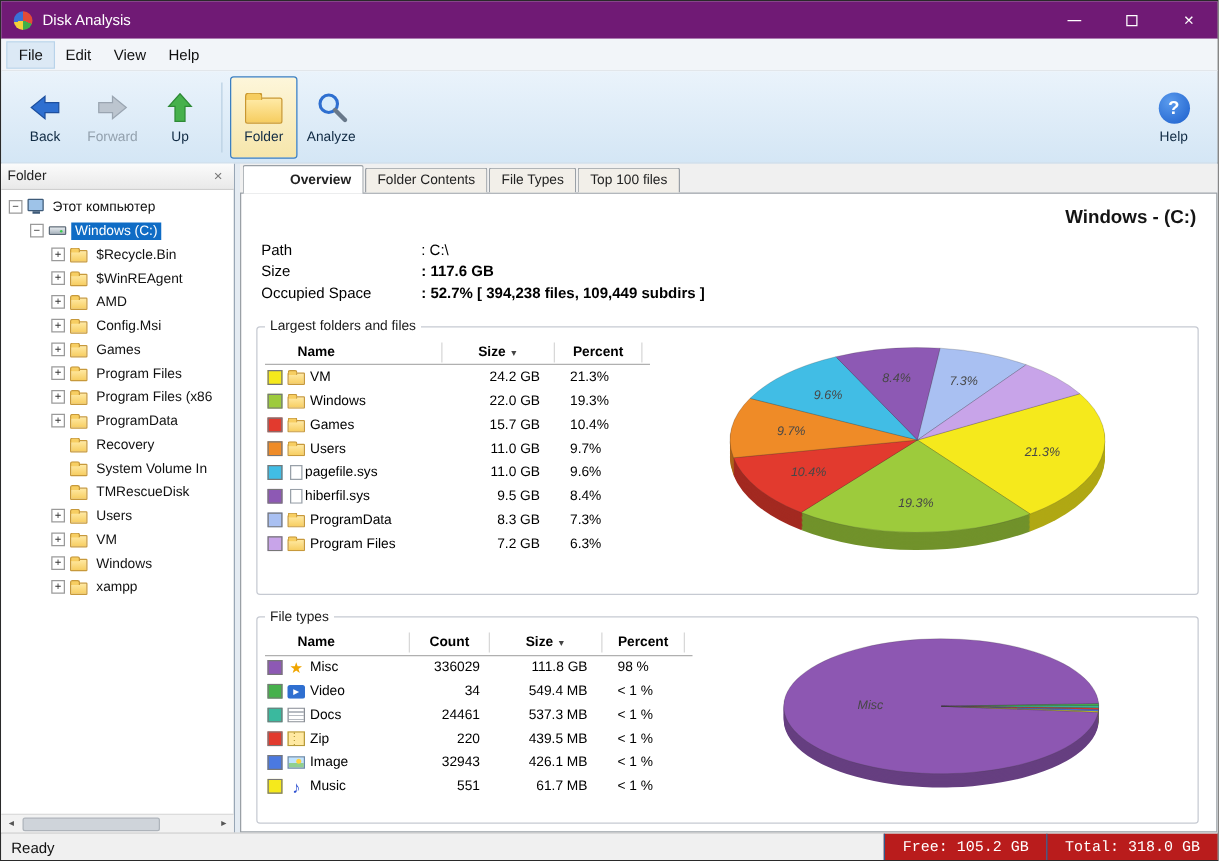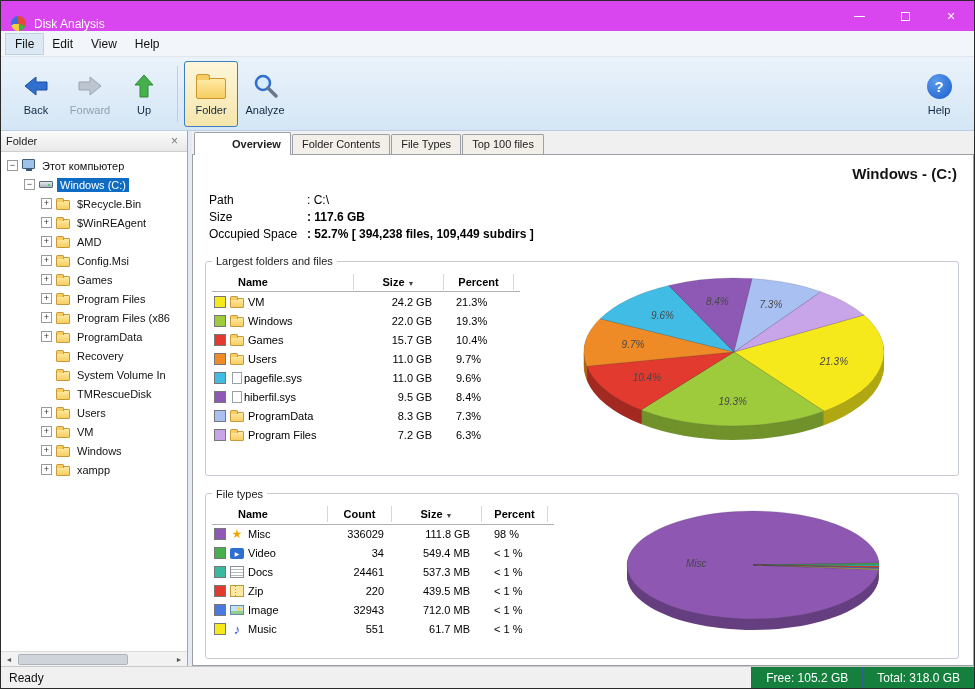--- a/index.html
+++ b/index.html
@@ -1,21 +1,21 @@
 <!DOCTYPE html>
 <html><head>
 <meta charset="utf-8">
 <style>
   * { box-sizing: border-box; }
   html, body { margin: 0; padding: 0; }
   body { width: 975px; height: 689px; font-family: "Liberation Sans", sans-serif; background: #fff; overflow: hidden; }
   .window { width: 975px; height: 689px; display: flex; flex-direction: column; border: 1px solid #2a2a2a; background: #fff; }
 
   
-  .titlebar { flex: 0 0 30px; background: #d946ef; color: #fff; display: flex; align-items: flex-end; }
+  .titlebar { flex: 0 0 30px; background: #701a75; color: #fff; display: flex; align-items: center; }
   .app-icon { width: 15px; height: 15px; border-radius: 50%; margin: 0 8px 0 10px;
     background: conic-gradient(#e24b38 0 110deg, #3fae49 110deg 180deg, #f2d03a 180deg 260deg, #3a6fd8 260deg 360deg); }
   .title-text { font-size: 12px; }
   .win-controls { margin-left: auto; display: flex; height: 100%; }
   .win-btn { width: 46px; display: flex; align-items: center; justify-content: center; color: #fff; font-size: 14px; cursor: default; }
   .min-glyph { width: 11px; height: 1px; background: #fff; }
   .max-glyph { width: 9px; height: 9px; border: 1px solid #fff; }
 
   
   .menubar { flex: 0 0 26px; background: #f2f5f9; display: flex; align-items: center; font-size: 12px; color: #111; padding-left: 5px; border-bottom: 1px solid #e2e6ea; }
@@ -61,21 +61,21 @@
   .splitter { flex: 0 0 4px; background: #e4ebf2; }
 
   
   .content-col { flex: 1; display: flex; flex-direction: column; min-width: 0; background: #f0f0f0; }
   .tabstrip { flex: 0 0 23px; display: flex; align-items: flex-end; padding-left: 2px; }
   .tab { font-size: 11px; padding: 3px 9px 4px; background: #f2efe9; border: 1px solid #9aa0a6; border-bottom: none; border-radius: 2px 2px 0 0; margin-right: 1px; color: #222; height: 20px; position: relative; }
   .tab.active { background: #fff; font-weight: bold; height: 23px; padding-top: 5px; z-index: 2; margin-bottom: -1px; padding-left: 37px; }
   .content-body { flex: 1; background: #fff; border: 1px solid #9aa0a6; display: flex; flex-direction: column; overflow: hidden; padding: 2px 8px 4px 10px; }
   .page-heading { text-align: right; font-size: 15px; font-weight: bold; margin: 8px 8px 2px 0; color: #141414; }
   .info-block { margin: 8px 0 2px 6px; font-size: 12px; }
-  .info-row { display: flex; height: 17px; line-height: 17px; }
+  .info-row { display: flex; height: 17px; line-height: 17px; gap: 30px; }
   .info-label { width: 98px; flex: 0 0 98px; }
   .info-value.bold { font-weight: bold; }
 
   .groupbox { border: 1px solid #c6cad2; border-radius: 3px; margin: 10px 6px 2px 2px; padding: 1px 6px 3px 6px; }
   .groupbox legend { font-size: 11px; padding: 0 4px; color: #1a1a1a; }
   .gb-body { display: flex; align-items: flex-start; }
 
   .lv { font-size: 11px; flex: 0 0 auto; margin-top: 4px; }
   .lv-header { display: flex; border-bottom: 1px solid #b0b0b0; font-weight: bold; height: 20px; align-items: center; }
   .lv-hcell { border-right: 1px solid #d8d8d8; height: 16px; line-height: 16px; }
@@ -117,21 +117,21 @@
   .ficon-image { background: linear-gradient(#bfe3ff 0 60%, #8fd08f 60% 100%); border: 1px solid #6a89a8; width: 13px; height: 10px; position: relative; }
   .ficon-image::before { content: ""; position: absolute; right: 2px; top: 1px; width: 4px; height: 4px; background: #ffd23e; border-radius: 50%; }
   .ficon-music::before { content: "♪"; color: #2b4fd0; font-size: 13px; }
 
   .chart-wrap { flex: 1; display: flex; justify-content: center; align-items: flex-start; }
   .pie-label { font-family: "Liberation Sans", sans-serif; font-style: italic; font-size: 10px; fill: #474747; }
 
   
   .statusbar { flex: 0 0 22px; display: flex; font-size: 12px; align-items: stretch; border-top: 1px solid #c8c8c8; }
   .status-left { flex: 1; background: #f0f0f0; display: flex; align-items: center; padding-left: 8px; color: #111; }
-  .status-seg { background: #15803d; color: #fff; display: flex; align-items: center; padding: 0 14px; border-left: 1px solid #2f5d8e; }
+  .status-seg { background: #b91c1c; color: #fff; display: flex; align-items: center; padding: 0 14px; border-left: 1px solid #2f5d8e; font-family: Liberation Mono, monospace; }
 </style>
 </head>
 <body>
 
 <div class="window">
 
   <div class="titlebar">
     <div class="app-icon"></div>
     <div class="title-text">Disk Analysis</div>
     <div class="win-controls">
@@ -615,21 +615,21 @@
                   <span class="cell col-size">439.5 MB</span>
                   <span class="cell col-percent">&lt; 1 %</span>
                 </div>
                 <div class="lv-row">
                   <span class="cell col-name name-cell">
                     <span class="swatch" style="background: rgb(75, 121, 224);"></span>
                     <span class="ficon ficon-image"></span>
                     <span>Image</span>
                   </span>
                   <span class="cell col-count">32943</span>
-                  <span class="cell col-size">712.0 MB</span>
+                  <span class="cell col-size">426.1 MB</span>
                   <span class="cell col-percent">&lt; 1 %</span>
                 </div>
                 <div class="lv-row">
                   <span class="cell col-name name-cell">
                     <span class="swatch" style="background: rgb(245, 233, 28);"></span>
                     <span class="ficon ficon-music"></span>
                     <span>Music</span>
                   </span>
                   <span class="cell col-count">551</span>
                   <span class="cell col-size">61.7 MB</span>

